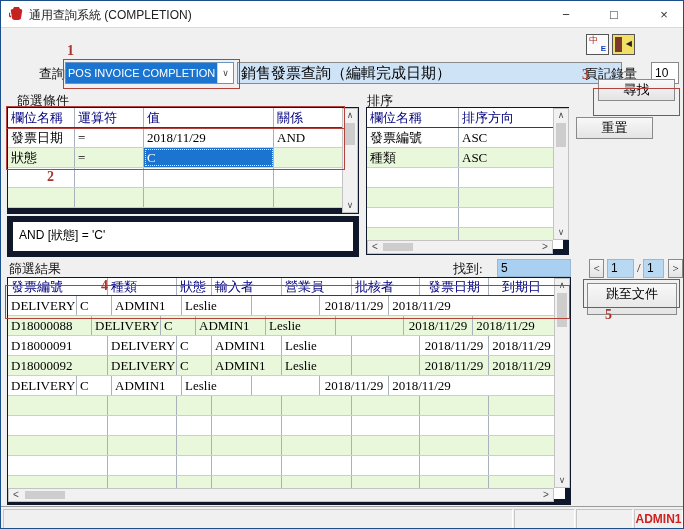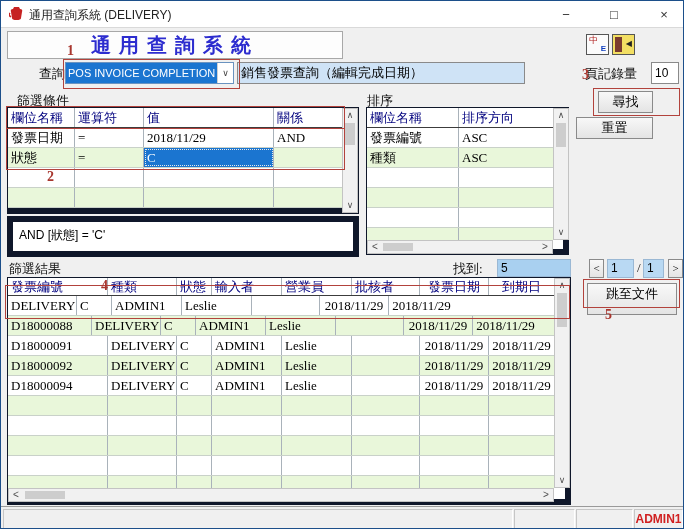--- a/index.html
+++ b/index.html
@@ -48,45 +48,42 @@
 </head>
 <body>
 
 <div class="window">
 
   <div class="abs titlebar">
     <svg class="abs" style="left:8px;top:5px" width="15" height="16" viewBox="0 0 15 16">
       <path d="M2 6 Q1 3 4 3 L5 1 L10 1 L11 3 Q14 3 13 6 L12 12 Q12 14 7.5 14 Q3 14 3 12 Z" fill="#c62222"></path>
       <path d="M1 7 Q-1 9 2 11" stroke="#c62222" stroke-width="1.5" fill="none"></path>
     </svg>
-    <div class="abs apptitle">通用查詢系統 (DELIVERY)</div>
+    <div class="abs apptitle">通用查詢系統 (COMPLETION)</div>
     <div class="abs wbtn" style="left:548px">−</div>
     <div class="abs wbtn" style="left:596px">□</div>
     <div class="abs wbtn" style="left:644px;width:38px">×</div>
   </div>
 
-  <div class="abs hdrband">
-    <span style="color:#2d2dcf">通用查詢系統</span>
-  </div>
 
   <div class="abs toolbtn" style="left:585px">
     <span style="position:absolute;left:2px;top:1px;color:#b02020;font-size:9px">中</span>
     <span style="position:absolute;right:2px;bottom:1px;color:#1040c0;font-size:8px;font-weight:bold">E</span>
   </div>
   <div class="abs toolbtn" style="left:611px;background:#f3df63">
     <span style="position:absolute;left:2px;top:2px;width:7px;height:15px;background:#7a3b2e"></span>
     <span style="position:absolute;right:2px;top:5px;color:#222;font-size:8px">◀</span>
   </div>
 
   <div class="abs lbl" style="left:38px;top:64px">查詢</div>
   <div class="abs" style="left:64px;top:61px;width:169px;height:22px;background:#fff;border:1px solid #6a93c0;display:flex">
     <div class="combo-sel" style="flex:1">POS INVOICE COMPLETION</div>
     <div style="width:15px;text-align:center;font-size:9px;line-height:20px;color:#444;border-left:1px solid #d0d0d0">∨</div>
   </div>
-  <div class="abs fld" style="left:236px;top:61px;width:288px;height:22px;background:#cfe3f6;font-family:'Liberation Serif',serif;font-size:13px">銷售發票查詢（編輯完成日期）</div>
+  <div class="abs fld" style="left:236px;top:61px;width:385px;height:22px;background:#cfe3f6;font-family:'Liberation Serif',serif;font-size:15px">銷售發票查詢（編輯完成日期）</div>
   <div class="abs lbl" style="left:584px;top:64px">頁記錄量</div>
   <div class="abs fld" style="left:650px;top:61px;width:28px;height:22px">10</div>
 
   <div class="abs annlbl" style="left:66px;top:42px">1</div>
   <div class="abs ann" style="left:62px;top:58px;width:177px;height:30px"></div>
 
   <div class="abs lbl" style="left:16px;top:91px">篩選條件</div>
   <div class="abs lbl" style="left:366px;top:91px">排序</div>
 
   <div class="abs panel" style="left:6px;top:106px;width:352px;height:107px"></div>
@@ -171,21 +168,21 @@
     <div class="sbarrow" style="top:0">∧</div>
     <div class="thumb" style="left:2px;top:14px;width:10px;height:24px"></div>
     <div class="sbarrow" style="bottom:0">∨</div>
   </div>
   <div class="abs sb" style="left:366px;top:239px;width:186px;height:14px">
     <div class="sbarrowh" style="left:0">&lt;</div>
     <div class="thumb" style="left:15px;top:2px;width:30px;height:8px"></div>
     <div class="sbarrowh" style="right:0">&gt;</div>
   </div>
 
-  <div class="abs btn" style="left:597px;top:90px;width:55px;height:22px;line-height:20px">尋找</div>
+  <div class="abs btn" style="left:597px;top:78px;width:77px;height:22px;line-height:20px">尋找</div>
   <div class="abs ann" style="left:592px;top:87px;width:87px;height:28px"></div>
   <div class="abs annlbl" style="left:581px;top:66px">3</div>
   <div class="abs btn" style="left:575px;top:116px;width:77px;height:22px;line-height:20px">重置</div>
 
   <div class="abs lbl" style="left:8px;top:259px">篩選結果</div>
   <div class="abs lbl" style="left:452px;top:259px">找到:</div>
   <div class="abs" style="left:496px;top:258px;width:74px;height:18px;background:#a9d0f0;border:1px solid #9ab8d4;font-size:12px;line-height:16px;padding:0 3px">5</div>
 
   <div class="abs btn" style="left:588px;top:258px;width:15px;height:19px;line-height:17px;font-size:11px">&lt;</div>
   <div class="abs" style="left:606px;top:258px;width:27px;height:19px;background:#b9d9f3;border:1px solid #9ab8d4;font-size:12px;line-height:17px;padding:0 3px">1</div>
@@ -243,21 +240,20 @@
       <div class="tcell" style="width:100px">D18000092</div>
       <div class="tcell" style="width:69px">DELIVERY</div>
       <div class="tcell" style="width:35px">C</div>
       <div class="tcell" style="width:70px">ADMIN1</div>
       <div class="tcell" style="width:70px">Leslie</div>
       <div class="tcell" style="width:68px"></div>
       <div class="tcell c" style="width:69px">2018/11/29</div>
       <div class="tcell c" style="width:65px;border-right:none">2018/11/29</div>
     </div>
     <div class="trow">
-      <div class="tcell" style="width:100px">D18000094</div>
       <div class="tcell" style="width:69px">DELIVERY</div>
       <div class="tcell" style="width:35px">C</div>
       <div class="tcell" style="width:70px">ADMIN1</div>
       <div class="tcell" style="width:70px">Leslie</div>
       <div class="tcell" style="width:68px"></div>
       <div class="tcell c" style="width:69px">2018/11/29</div>
       <div class="tcell c" style="width:65px;border-right:none">2018/11/29</div>
     </div>
 
     <div class="trow g">

